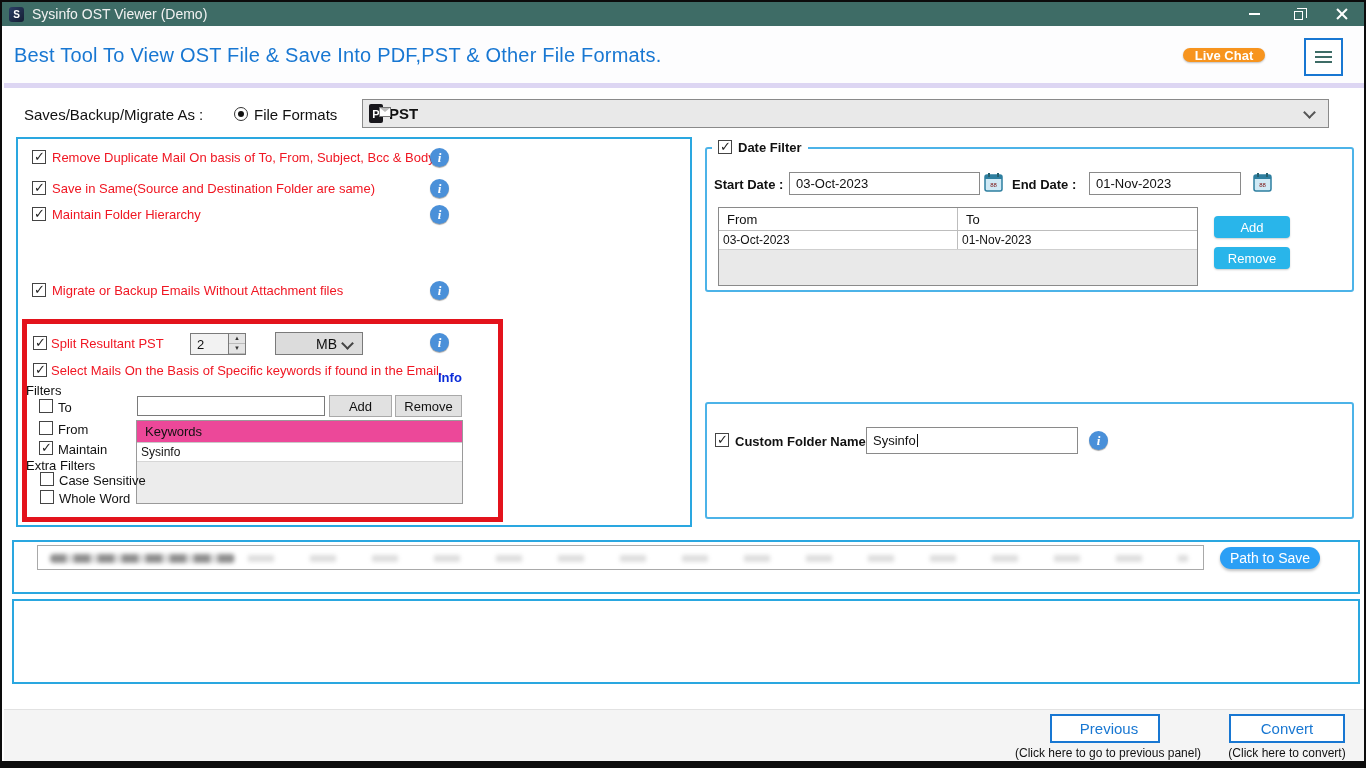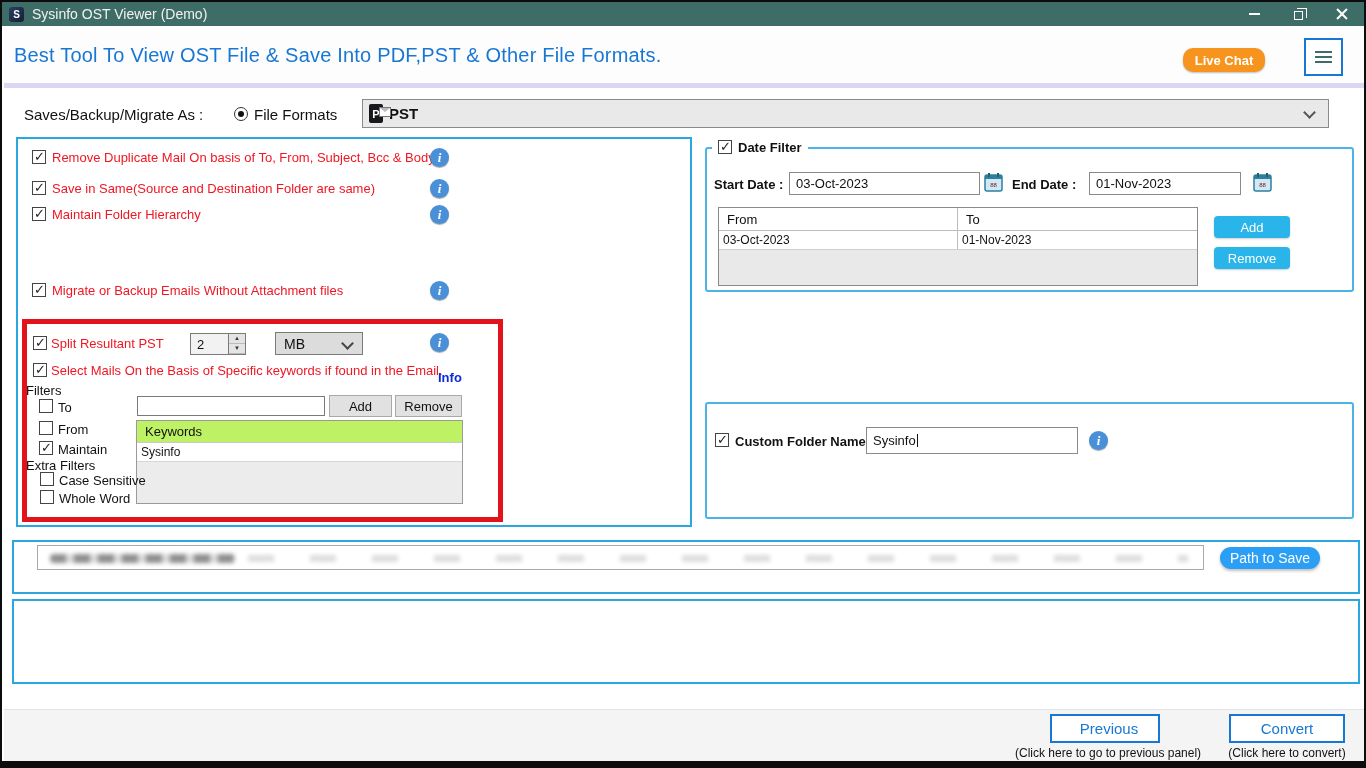--- a/index.html
+++ b/index.html
@@ -22,21 +22,21 @@
   .restore-glyph::before { content:""; position:absolute; left:2px; top:-4px; width:9px; height:9px;
               border:1px solid #fff; border-bottom:none; border-left:none; }
   .close-glyph { position:relative; width:12px; height:12px; }
   .close-glyph::before,.close-glyph::after { content:""; position:absolute; left:5px; top:-1px; width:2px; height:14px; background:#fff; }
   .close-glyph::before { transform:rotate(45deg); } .close-glyph::after { transform:rotate(-45deg); }
 
   
   .header { position:absolute; left:2px; top:24px; width:1362px; height:62px; background:#fdfdfe;
             border-bottom:5px solid #ddd6f3;text-align:center; }
   .header-title { position:absolute; left:10px; top:18px; font-size:20px; color:#1877d2; letter-spacing:.2px; }
-  .live-chat { position:absolute; left:1179px; top:22px; width:82px; height:24px; background:#f7941e;
+  .live-chat { position:absolute; left:1179px; top:22px; width:82px; height:14px; background:#f7941e;
                border-radius:10px; color:#fff; font-size:13px; font-weight:bold; display:flex;
                align-items:center; justify-content:center; box-shadow:0 1px 2px rgba(0,0,0,.25); }
   .menu-btn { position:absolute; left:1300px; top:12px; width:39px; height:38px; background:#fff;
               border:2px solid #1877d2; display:flex; flex-direction:column; gap:3px;
               align-items:center; justify-content:center; }
   .menu-btn i { display:block; width:17px; height:2px; background:#3e6c66; }
 
   
   .fmt-label { position:absolute; left:22px; top:104px; font-size:15px; color:#111; }
   .radio { position:absolute; left:232px; top:105px; width:14px; height:14px; border:1px solid #333;
@@ -71,31 +71,31 @@
   .info-ic::after { content:"i"; }
   .red-rect { position:absolute; left:20px; top:317px; width:481px; height:203px;
               border:5px solid #e3131c; pointer-events:none; }
   .spinner { position:absolute; left:188px; top:331px; width:56px; height:22px; border:1px solid #7a7a7a;
              background:#f2f2f2; display:flex; }
   .spinner .num { flex:1; font-size:13px; color:#111; padding:3px 0 0 6px; }
   .spinner .arrows { width:17px; display:flex; flex-direction:column; border-left:1px solid #7a7a7a; }
   .spinner .arrows span { flex:1; font-size:6px; line-height:9px; text-align:center; color:#333;
              background:#e4e4e4; border-bottom:1px solid #bbb; }
   .mb-dd { position:absolute; left:273px; top:330px; width:88px; height:23px; background:#dcdcdc;
-           border:1px solid #7a7a7a; display:flex; align-items:center; }
+           border:1px solid #7a7a7a; display:flex; align-items:center;padding-left:32px; }
   .mb-dd .val { font-size:14px; color:#111; margin-left:8px; }
   .mb-dd .chev { position:absolute; right:10px; top:6px; border-color:#444; }
   .info-link { position:absolute; left:436px; top:368px; font-size:13px; font-weight:bold; color:#0a2bd8; }
   .kw-input { position:absolute; left:135px; top:394px; width:188px; height:20px; border:1px solid #7a7a7a;
               font-size:12px; padding:0 4px; background:#fff; }
   .gray-btn { position:absolute; height:22px; background:#e1e1e1; border:1px solid #a9a9a9;
               font-size:13px; color:#111; display:flex; align-items:center; justify-content:center; }
   .kw-list { position:absolute; left:134px; top:418px; width:327px; height:84px; border:1px solid #9a9a9a;
              background:#ececec; }
-  .kw-head { height:22px; background:#bef264; border-bottom:1px solid #c9c9c9; font-size:13px; color:#111;
+  .kw-head { height:22px; background:#ec4899; border-bottom:1px solid #c9c9c9; font-size:13px; color:#111;
              padding:3px 0 0 8px; }
   .kw-row { height:19px; background:#fff; border-bottom:1px solid #d6d6d6; font-size:12px; color:#111;
             padding:2px 0 0 4px; }
 
   
   .group-box { position:absolute; border:2px solid #4cb3e8; border-radius:3px; background:#fff; }
   .df-box { left:703px; top:145px; width:649px; height:145px; }
   .df-cap { position:absolute; left:710px; top:138px; background:#fff; padding:0 6px; display:flex; gap:6px; }
   .df-cap .cb { position:relative; }
   .df-cap .txt { font-size:13px; font-weight:bold; color:#111; padding-top:0px; }

